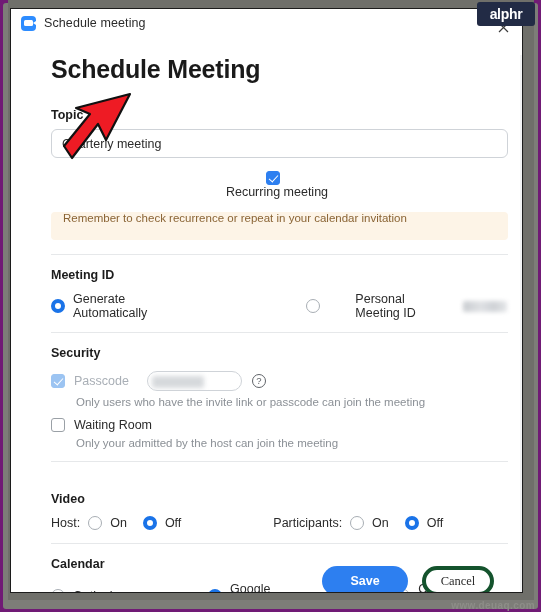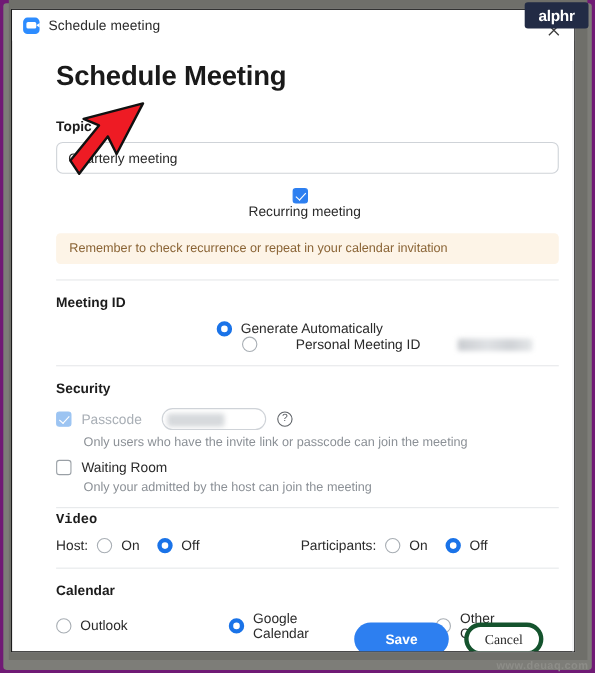--- a/index.html
+++ b/index.html
@@ -173,21 +173,21 @@
   .cb-label.muted { color: #a9afb6; }
 
   
   #recurring-notice {
     margin: 13px 0 0 10px;
     width: 457px;
     height: 28px;
     background: #fdf4e7;
     border-radius: 4px;
     display: flex;
-    align-items: center;
+    align-items: flex-start;
     padding-left: 12px;
     font-size: 11.5px;
     color: #8a6435;
   }
 
   .divider {
     margin: 14px 0 0 10px;
     width: 457px;
     height: 1px;
     background: #e6e8ea;
@@ -221,21 +221,20 @@
     filter: blur(2.2px);
     vertical-align: middle;
     margin-left: 7px;
   }
 
   
   #meeting-id-row {
     display: flex;
     align-items: center;
     margin: 10px 0 0 10px;
-    flex-direction: column;
   }
   #pmid-group { margin-left: 159px; display: flex; align-items: center; gap: 27px; }
 
   
   #passcode-row {
     display: flex; align-items: center;
     margin: 11px 0 0 10px;
   }
   #passcode-input {
     margin-left: 18px;
@@ -437,21 +436,21 @@
       <div class="help-text">Only users who have the invite link or passcode can join the meeting</div>
 
       <div class="cbrow" style="margin-top:10px;">
         <span class="checkbox"></span>
         <span class="cb-label">Waiting Room</span>
       </div>
       <div class="help-text indent2">Only your admitted by the host can join the meeting</div>
 
       <div class="divider" style="margin-top:12px;"></div>
 
-      <div class="section-label" style="margin-top:3px;font-family:Liberation Mono, monospace;">Video</div>
+      <div class="section-label" style="margin-top:30px;">Video</div>
       <div id="video-row">
         <span class="inline-lbl">Host:</span>
         <div class="radio-group">
           <span class="radio"></span>
           <span class="radio-label">On</span>
         </div>
         <div class="radio-group rg-gap">
           <span class="radio on"></span>
           <span class="radio-label">Off</span>
         </div>

